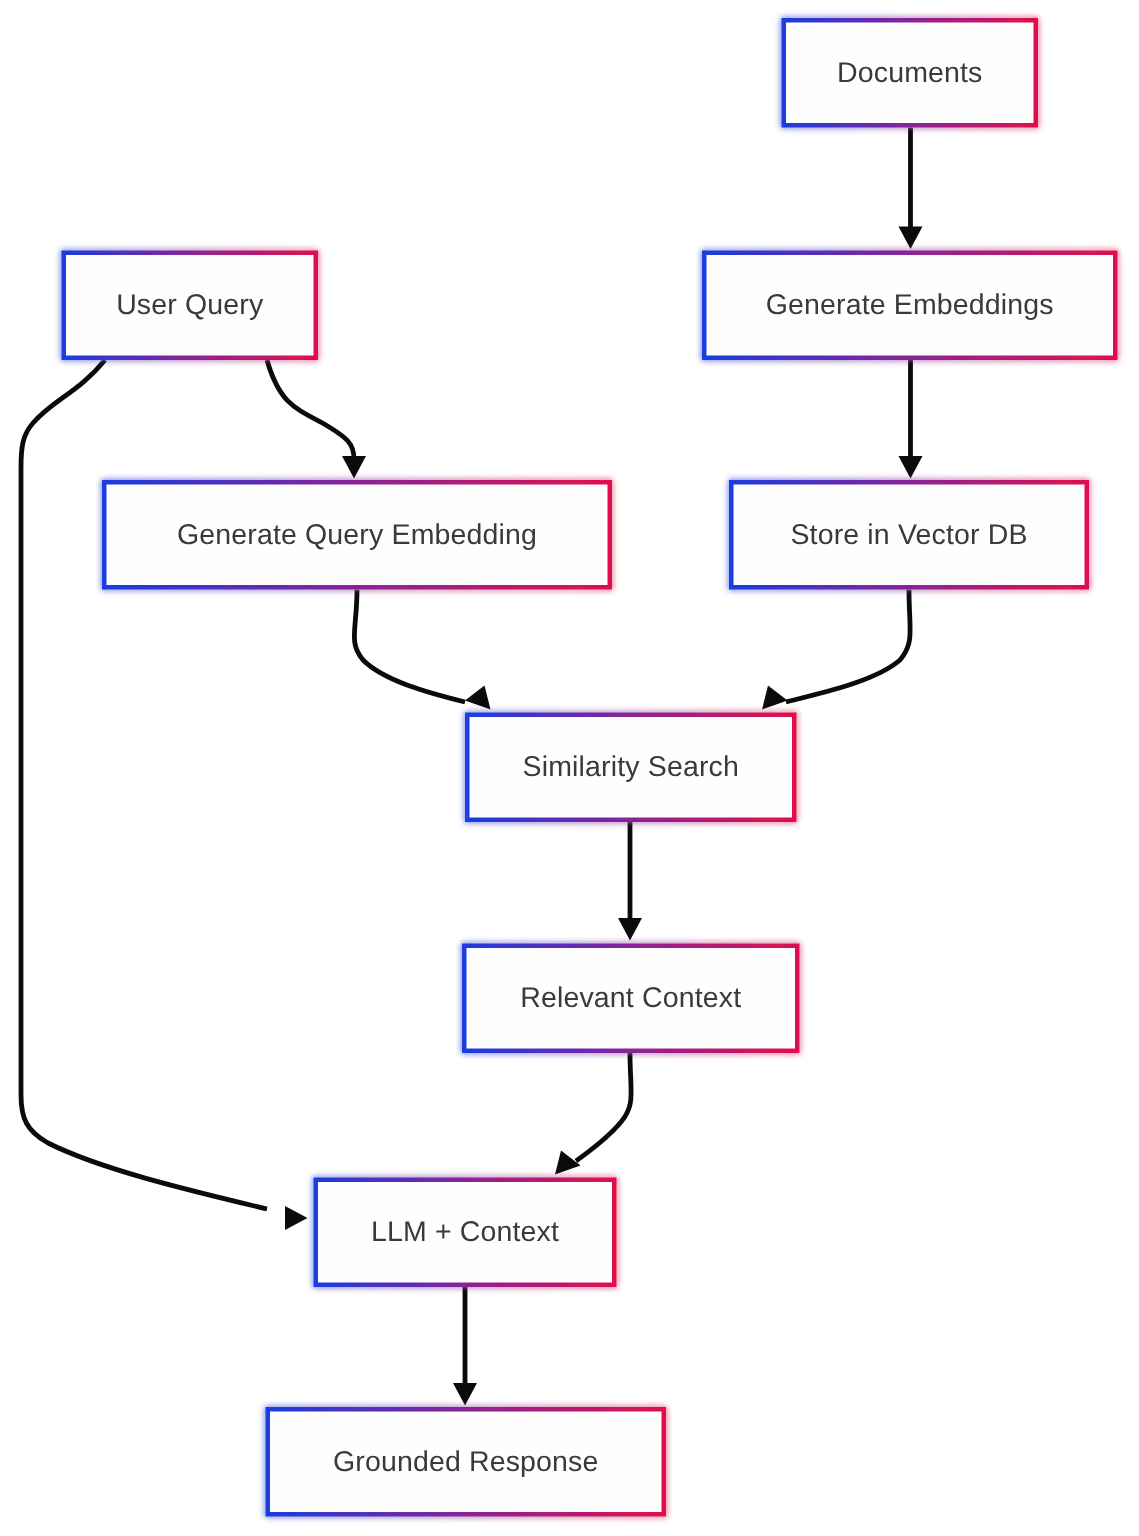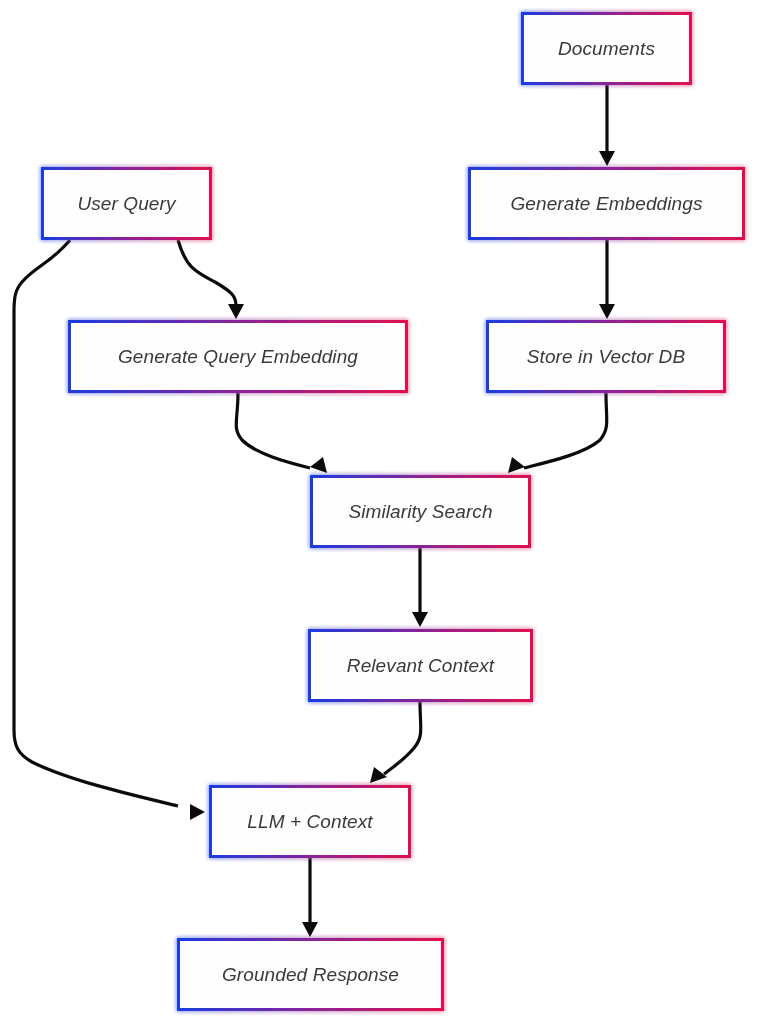--- a/index.html
+++ b/index.html
@@ -12,21 +12,20 @@
     width: 759px;
     height: 1024px;
     font-family: "Liberation Sans", sans-serif;
     overflow: hidden;
   }
   #diagram-root {
     position: relative;
     width: 759px;
     height: 1024px;
     background: #ffffff;
-    font-style: italic;
   }
   svg#flow-svg {
     position: absolute;
     top: 0;
     left: 0;
     width: 759px;
     height: 1024px;
     display: block;
   }
   .node-rect {

